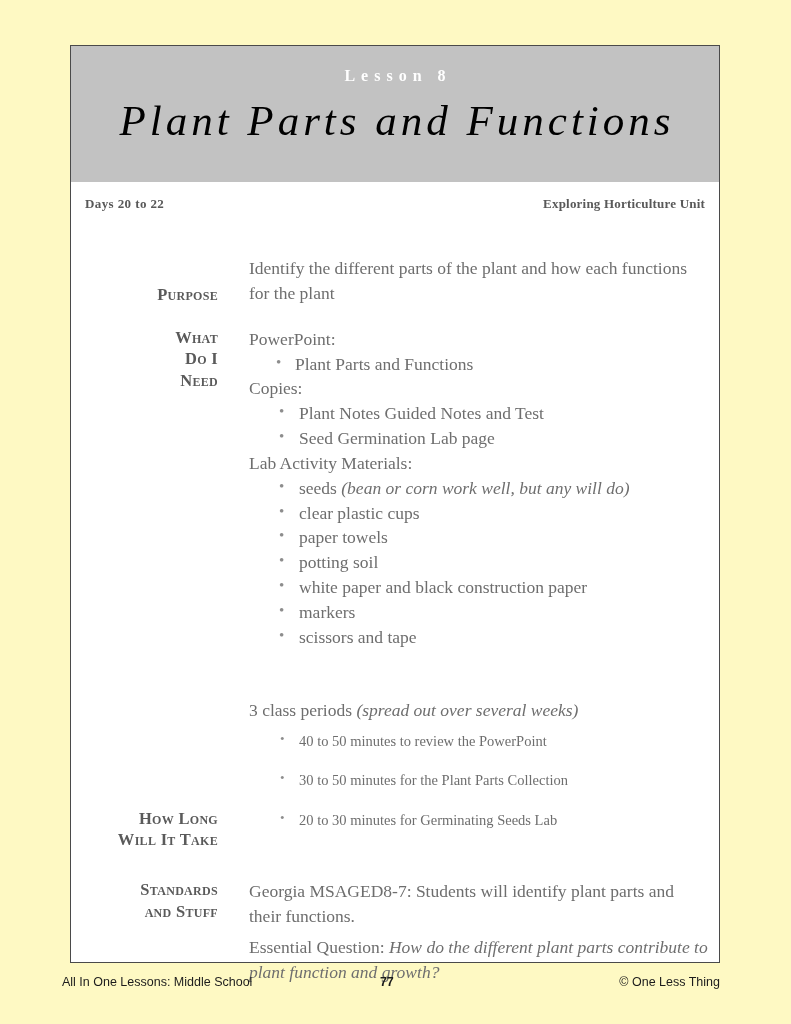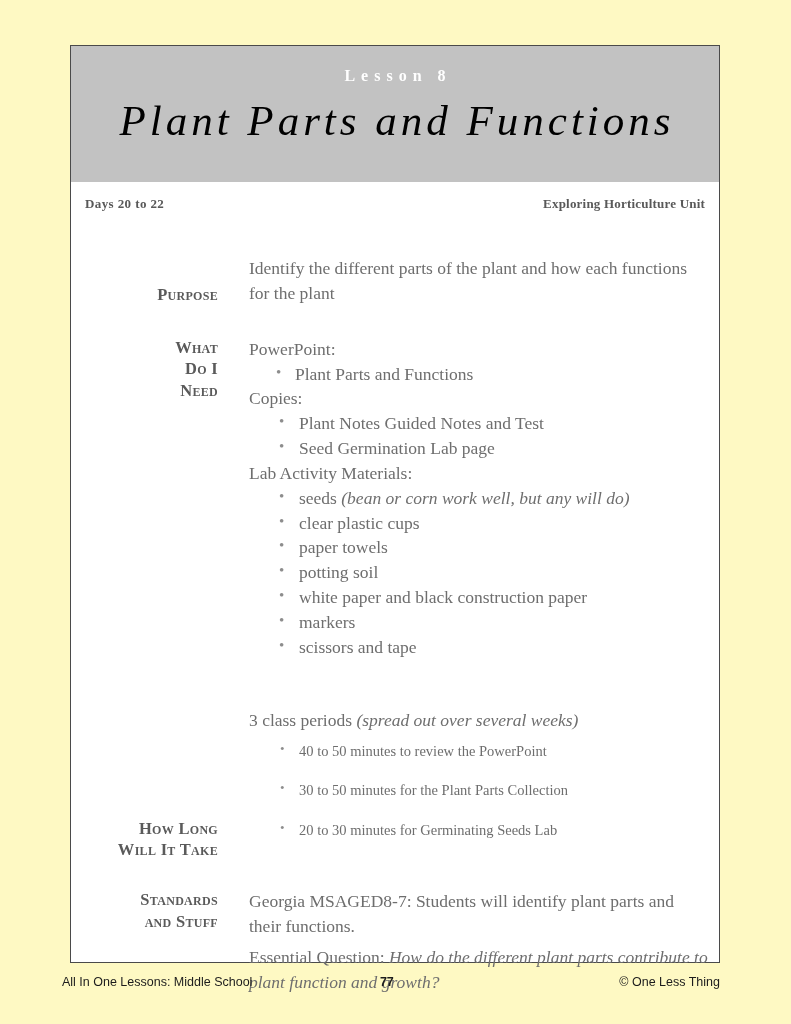--- a/index.html
+++ b/index.html
@@ -108,21 +108,21 @@
     letter-spacing: 0.3px;
   }
   .body-col {
     flex: 1;
     color: #6e6e6e;
     font-size: 17.5px;
     line-height: 1.42;
   }
 
   .row-purpose   { margin-top: 44px; align-items: flex-end; }
-  .row-need      { margin-top: 31px; }
+  .row-need      { margin-top: 21px; }
   .row-howlong   { margin-top: 48px; align-items: flex-end; }
   .row-standards { margin-top: 28px; }
 
   .plain-line { margin: 0; }
 
   
   ul.bl {
     list-style: none;
     margin: 0;
     padding: 0;

